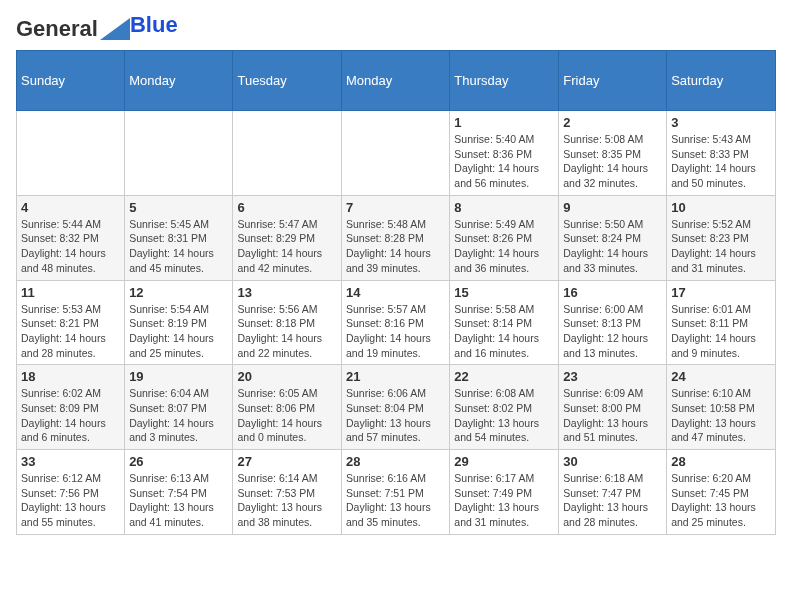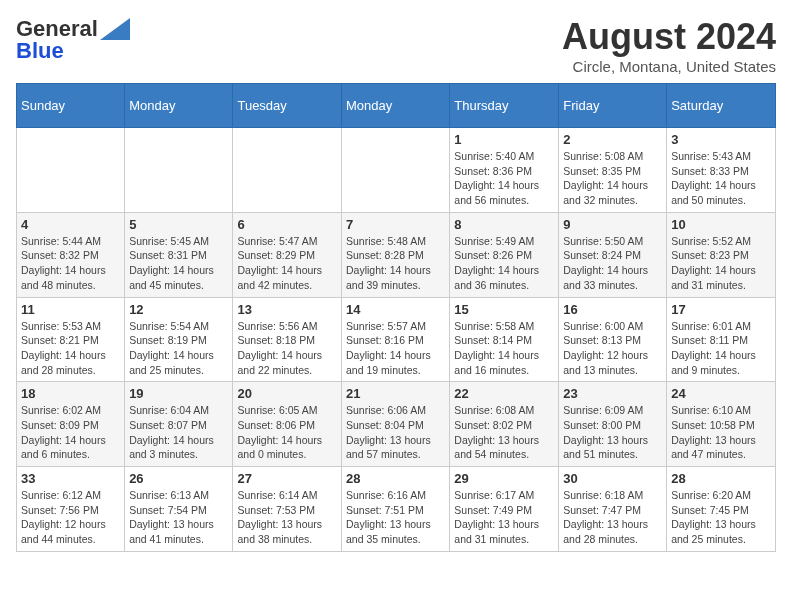--- a/index.html
+++ b/index.html
@@ -11,21 +11,21 @@
       padding: 16px;
     }
     .header {
       display: flex;
       justify-content: space-between;
       align-items: flex-start;
       margin-bottom: 8px;
     }
     .logo {
       display: flex;
-      flex-direction: column;
+      flex-direction: row;
       align-items: flex-start;
     }
     .logo-general {
       font-size: 22px;
       font-weight: bold;
       color: #333;
     }
     .logo-blue {
       font-size: 22px;
       font-weight: bold;
@@ -48,21 +48,21 @@
       color: #555;
     }
     table {
       width: 100%;
       border-collapse: collapse;
       font-size: 11px;
     }
     thead tr th {
       background: #3a7cc2;
       color: #fff;
-      padding: 14px 4px;
+      padding: 22px 4px;
       text-align: left;
       font-size: 13px;
       font-weight: normal;
       border: 1px solid #2a6aaa;
     }
     tbody tr td {
       border: 1px solid #ccc;
       vertical-align: top;
       padding: 4px;
       height: 80px;
@@ -93,24 +93,20 @@
 
 <div class="header">
   <div class="logo">
     <div class="logo-row">
       <span class="logo-general">General</span>
       <svg width="30" height="22" viewBox="0 0 30 22" style="margin-left:2px;">
         <polygon points="0,22 30,0 30,22" fill="#3a7cc2"></polygon>
       </svg>
     </div>
     <span class="logo-blue" style="margin-top:-4px;">Blue</span>
-  </div>
-  <div class="title-block">
-    <div class="calendar-title">August 2024</div>
-    <div class="calendar-subtitle">Circle, Montana, United States</div>
   </div>
 </div>
 
 <table>
   <thead>
     <tr>
       <th>Sunday</th>
       <th>Monday</th>
       <th>Tuesday</th>
       <th>Monday</th>
@@ -274,21 +270,21 @@
         <span class="day-detail">Sunrise: 6:10 AM</span><br>
         <span class="day-detail">Sunset: 10:58 PM</span><br>
         <span class="day-detail">Daylight: 13 hours and 47 minutes.</span>
       </td>
       </tr>
       <tr>
         <td>
         <span class="day-num">33</span>
         <span class="day-detail">Sunrise: 6:12 AM</span><br>
         <span class="day-detail">Sunset: 7:56 PM</span><br>
-        <span class="day-detail">Daylight: 12 hours and 44 minutes.</span>
+        <span class="day-detail">Daylight: 13 hours and 55 minutes.</span>
       </td>
         <td>
         <span class="day-num">26</span>
         <span class="day-detail">Sunrise: 6:13 AM</span><br>
         <span class="day-detail">Sunset: 7:54 PM</span><br>
         <span class="day-detail">Daylight: 13 hours and 41 minutes.</span>
       </td>
         <td>
         <span class="day-num">27</span>
         <span class="day-detail">Sunrise: 6:14 AM</span><br>

